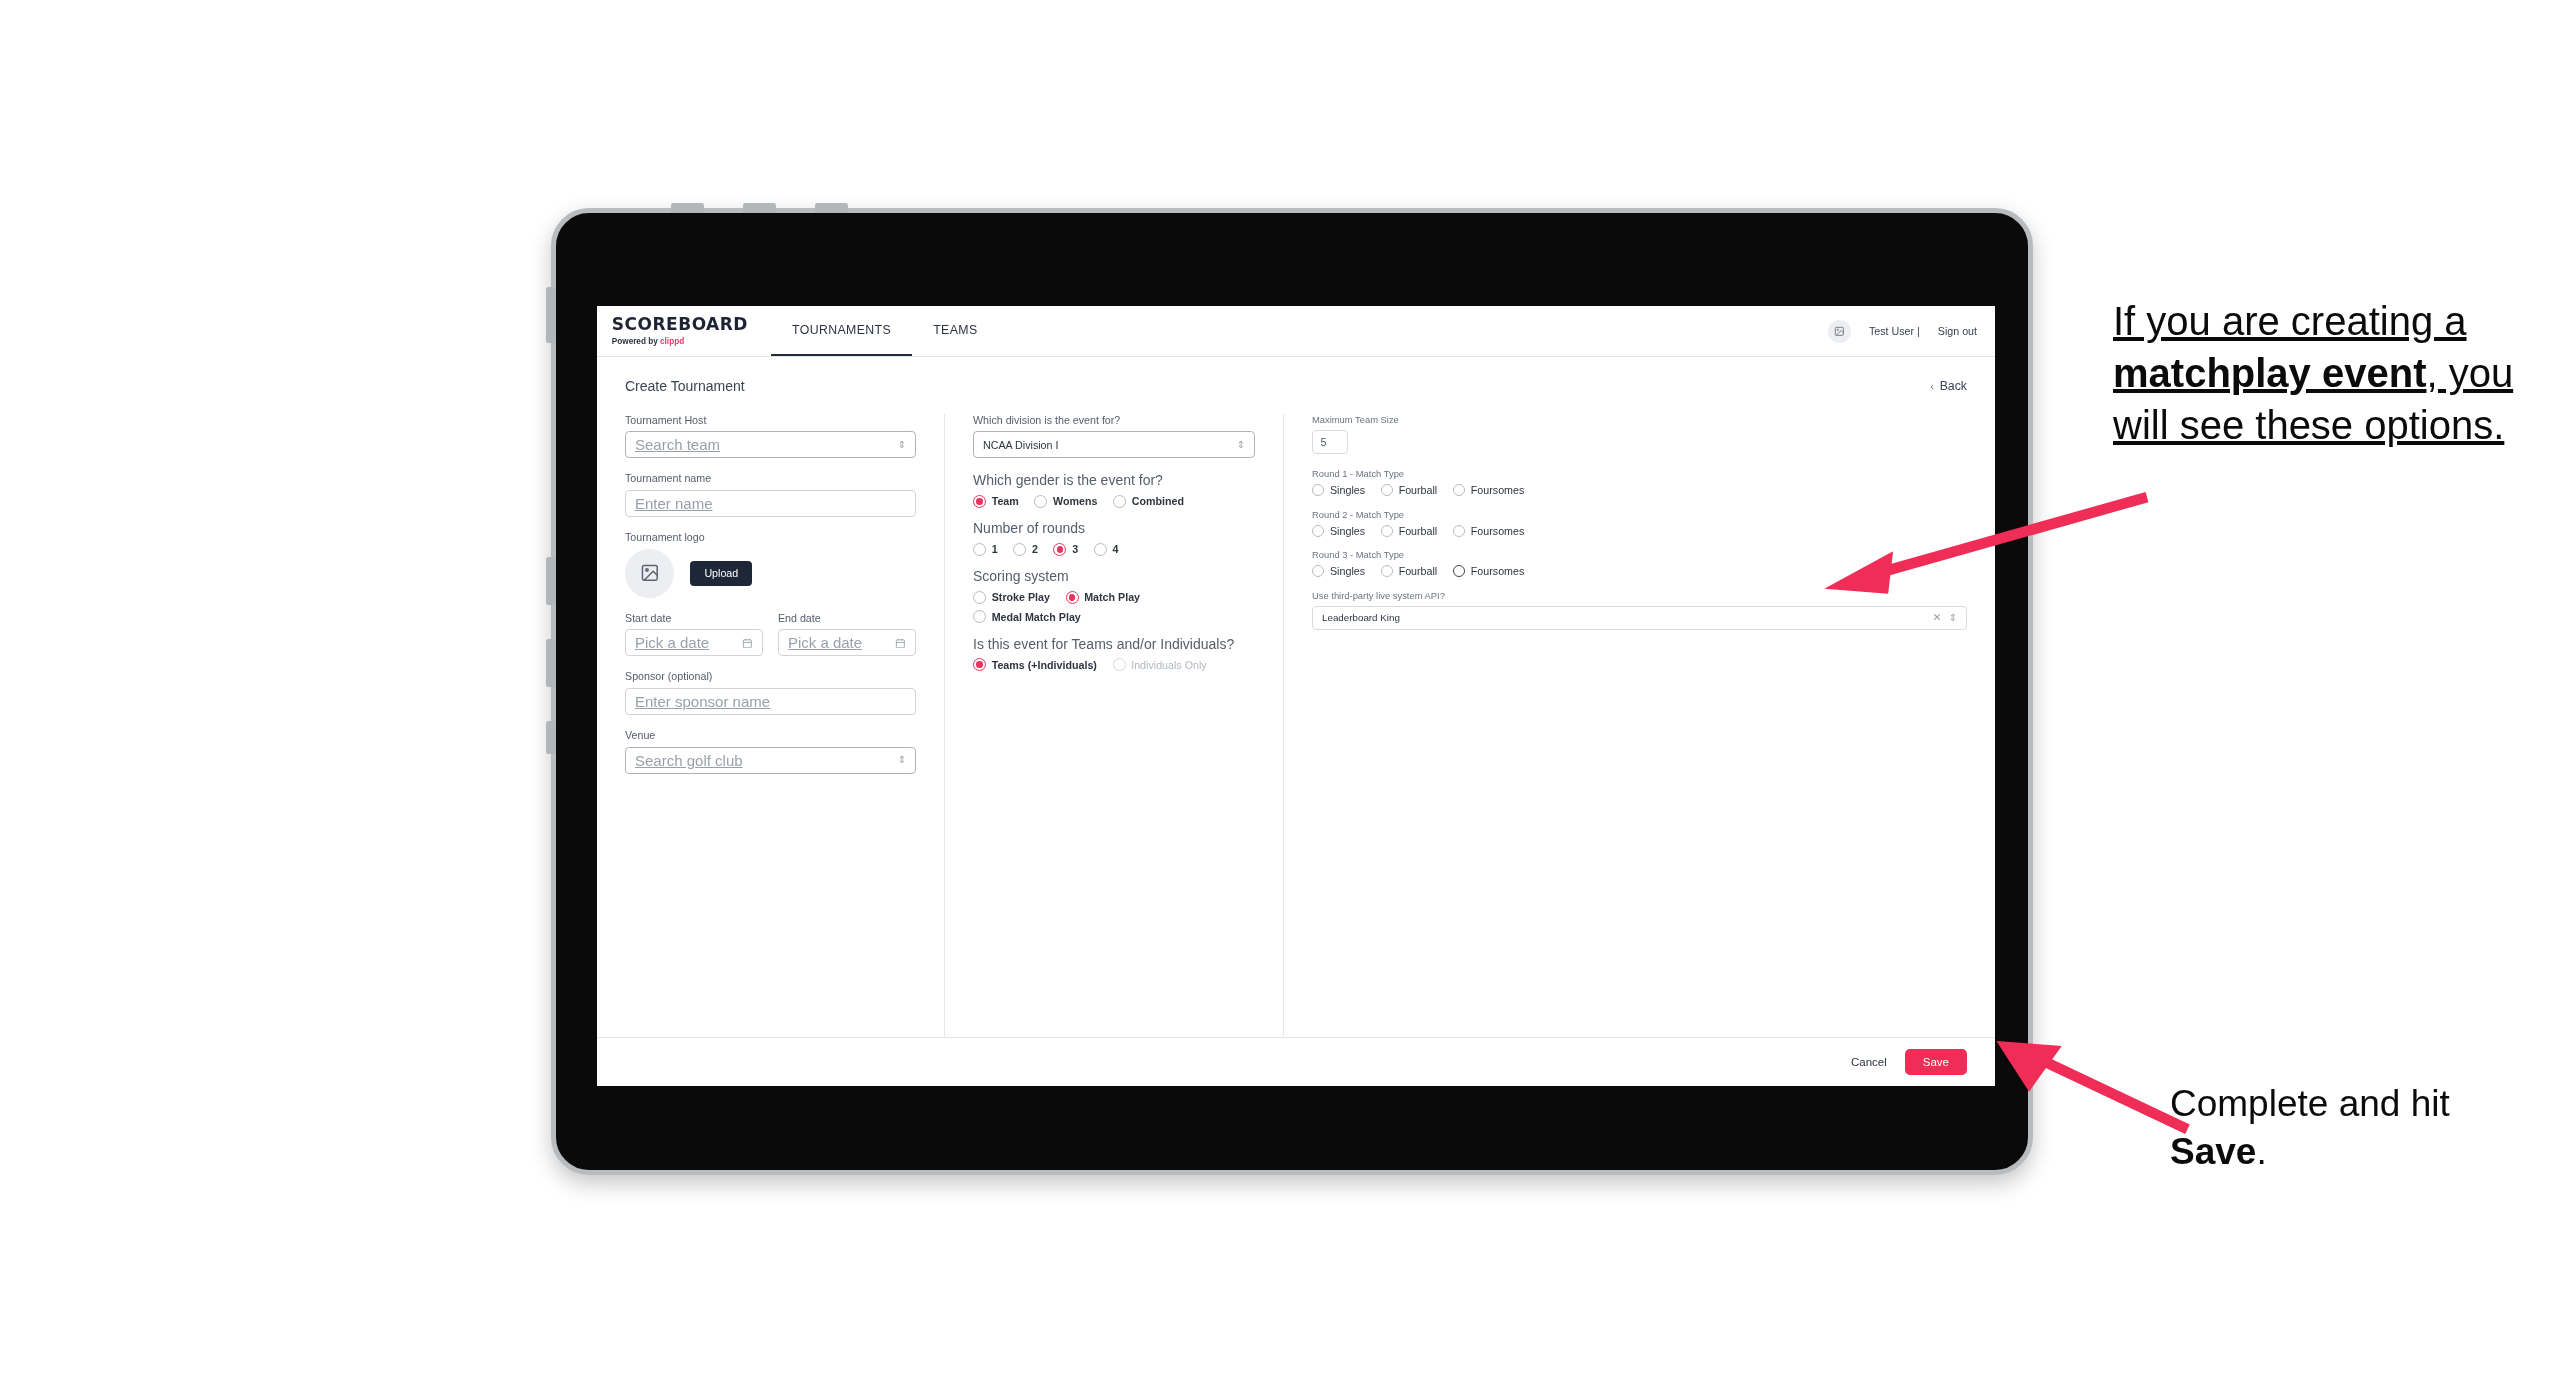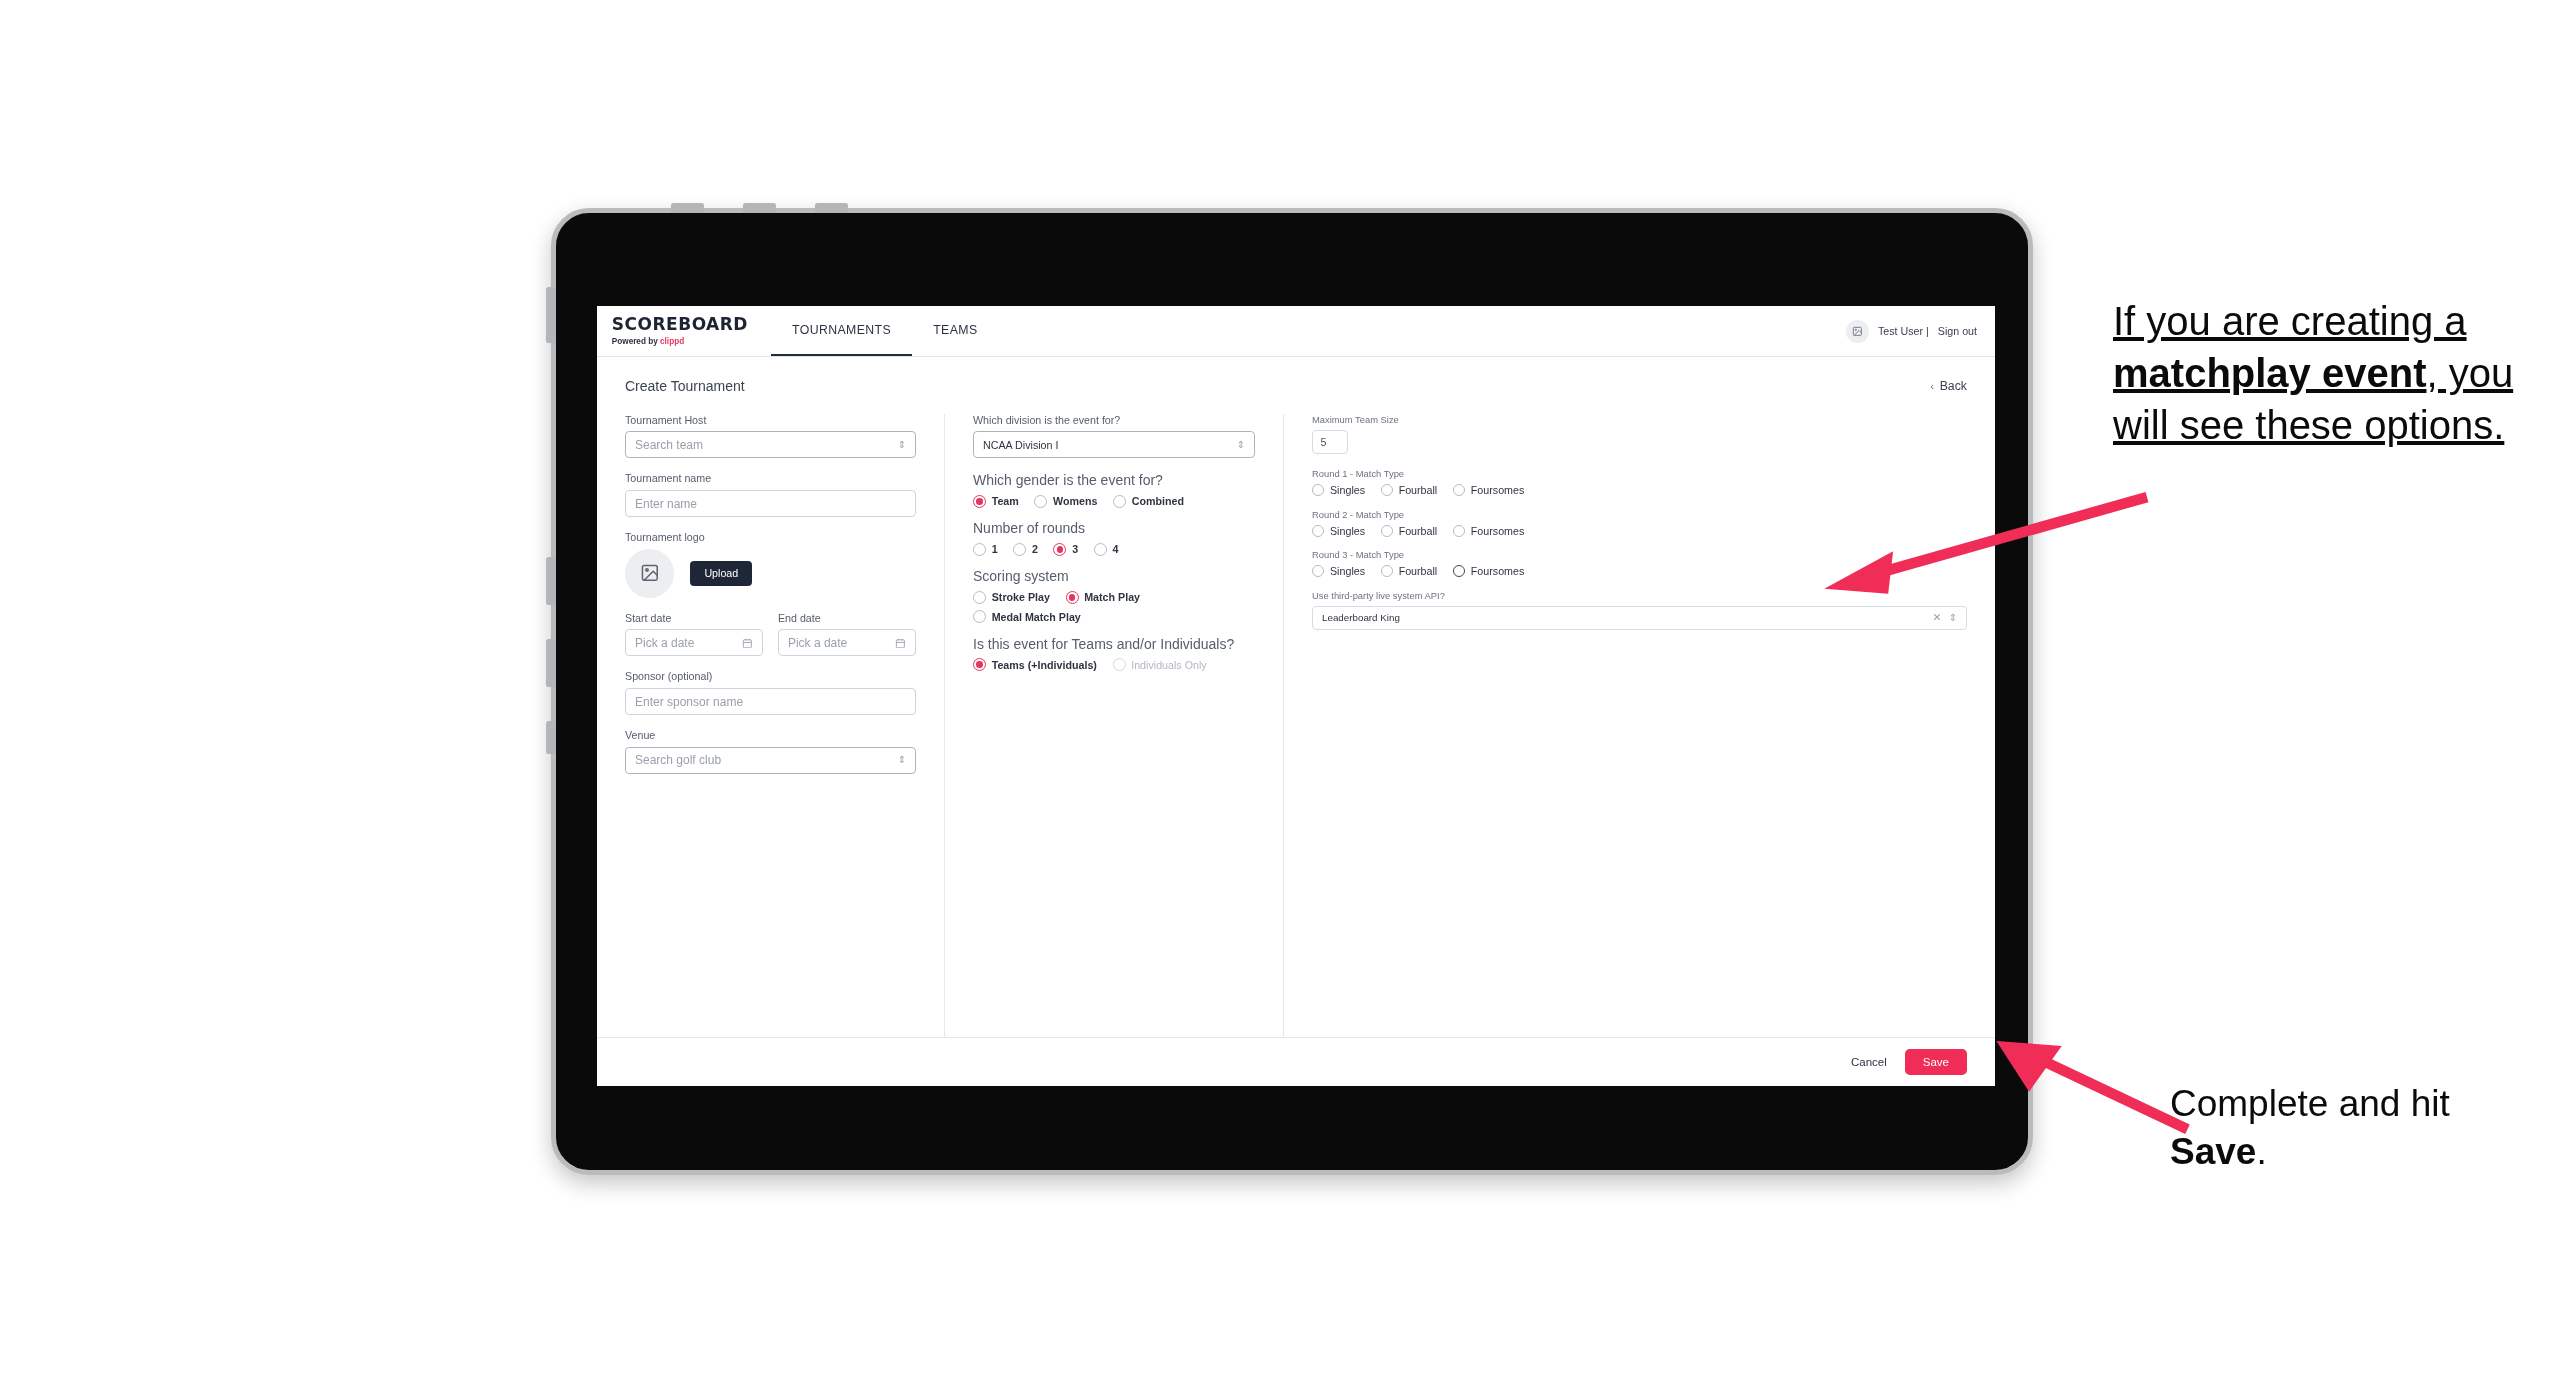--- a/index.html
+++ b/index.html
@@ -54,21 +54,21 @@
   .brand-sub { font-size:8.2px; color:#2a3040; margin-top:3.3px; font-weight:700;}
   .brand-sub .pink { color:#e8355f; }
   .navtabs { display:flex; align-items:stretch; }
   .navtab {
     display:flex; align-items:center; padding:0 21px;
     font-size:12.3px; letter-spacing:0.4px; color:#2b3242; cursor:pointer;
     border-bottom:2.5px solid transparent;
   }
   .navtab.active { border-bottom-color:#222c3c; font-weight:400; }
   .user-area {
-    margin-left:auto; display:flex; align-items:center; gap:9px; padding-right:18px;
+    margin-left:auto; display:flex; align-items:center; gap:18px; padding-right:18px;
   }
   .avatar {
     width:23px; height:23px; border-radius:50%; background:#eceef1;
     display:flex; align-items:center; justify-content:center;
   }
   .user-name { font-size:10.7px; color:#3a4152; }
   .signout { font-size:10.7px; color:#3a4152; cursor:pointer; }
 
   
   .card { flex:1; background:#fff; display:flex; flex-direction:column; }
@@ -91,21 +91,21 @@
   .fld { margin-bottom:14px; }
   .lbl { font-size:10.7px; color:#555d6c; margin-bottom:5.7px; display:block; }
   .lbl-sm { font-size:9.4px; color:#6b7280; margin-bottom:4.9px; display:block; }
 
   .input {
     height:27px; border:0.8px solid #aeb3bb; border-radius:4.1px; background:#fff;
     display:flex; align-items:center; padding:0 9px; position:relative;
   }
   .input.light { border-color:#cfd3d9; }
   .input.thin { border-color:#d7dade; }
-  .ph { font-size:12px; color:#9aa0aa; }
+  .ph { font-size:15px; color:#9aa0aa;text-decoration:underline; }
   .val { font-size:10.7px; color:#2e3440; }
   .adorn { margin-left:auto; display:flex; align-items:center; gap:7.4px; }
   .updown { font-size:9.8px; color:#9aa0aa; line-height:1; }
   .xmark { font-size:10.7px; color:#9aa0aa; }
   .cal-ico { color:#9aa0aa; display:flex; }
 
   
   .logo-row { display:flex; align-items:center; gap:16.4px; margin-bottom:4.9px; }
   .logo-circle {
     width:49px; height:49px; border-radius:50%; background:#eceef1;

